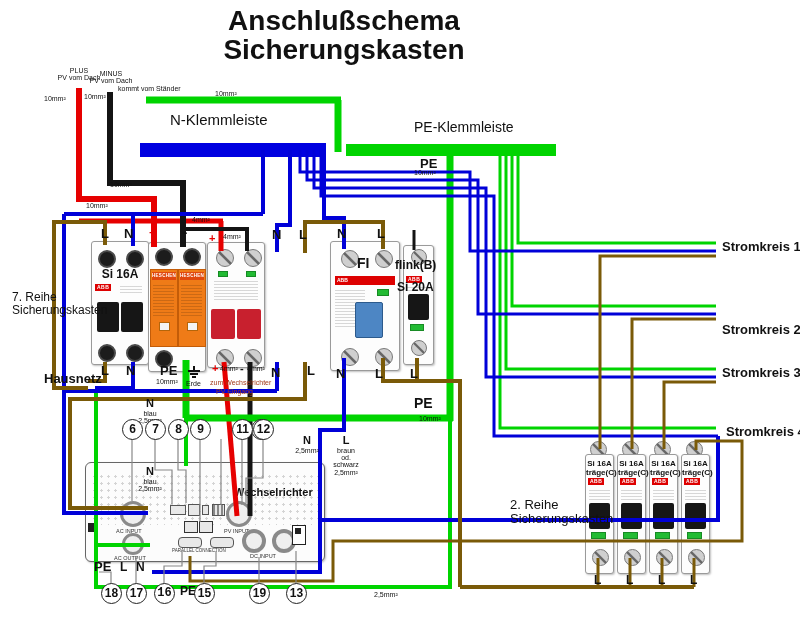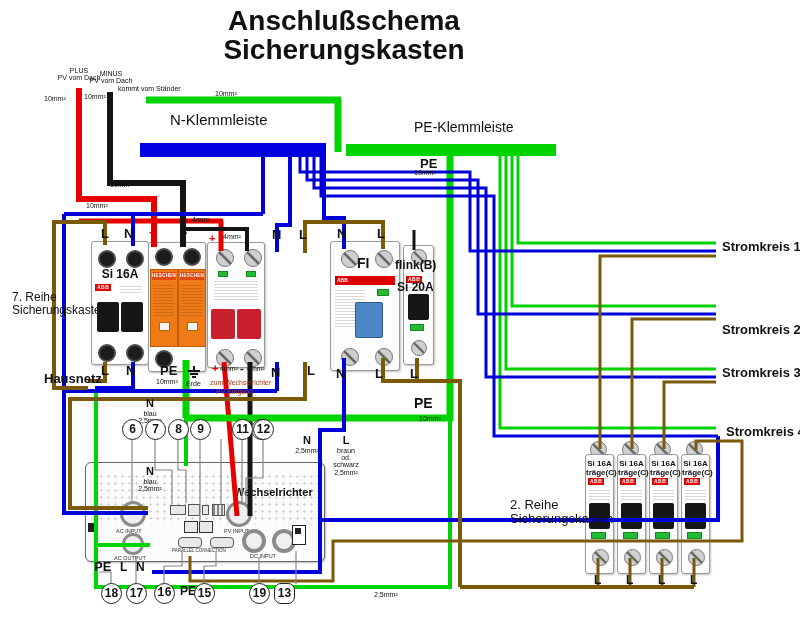--- a/index.html
+++ b/index.html
@@ -376,15 +376,15 @@
   <div class="callout" style="left:168px;top:419px;">8</div>
   <div class="callout" style="left:190px;top:419px;">9</div>
   <div class="callout" style="left:211px;top:419px;margin-left:40px;">10</div>
   <div class="callout" style="left:232px;top:419px;">11</div>
   <div class="callout" style="left:253px;top:419px;">12</div>
   <div class="callout" style="left:101px;top:583px;">18</div>
   <div class="callout" style="left:126px;top:583px;">17</div>
   <div class="callout" style="left:154px;top:583px;font-family:Liberation Mono, monospace;">16</div>
   <div class="callout" style="left:194px;top:583px;">15</div>
   <div class="callout" style="left:249px;top:583px;">19</div>
-  <div class="callout" style="left:274px;top:583px;border-radius:7px;">13</div>
+  <div class="callout" style="left:286px;top:583px;">13</div>
 
 </div>
 
 </body></html>

